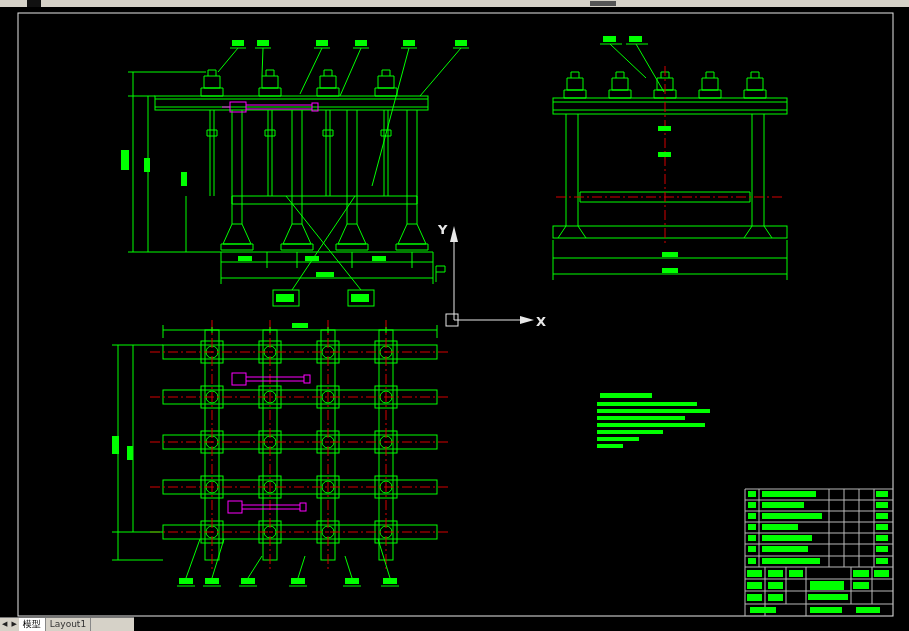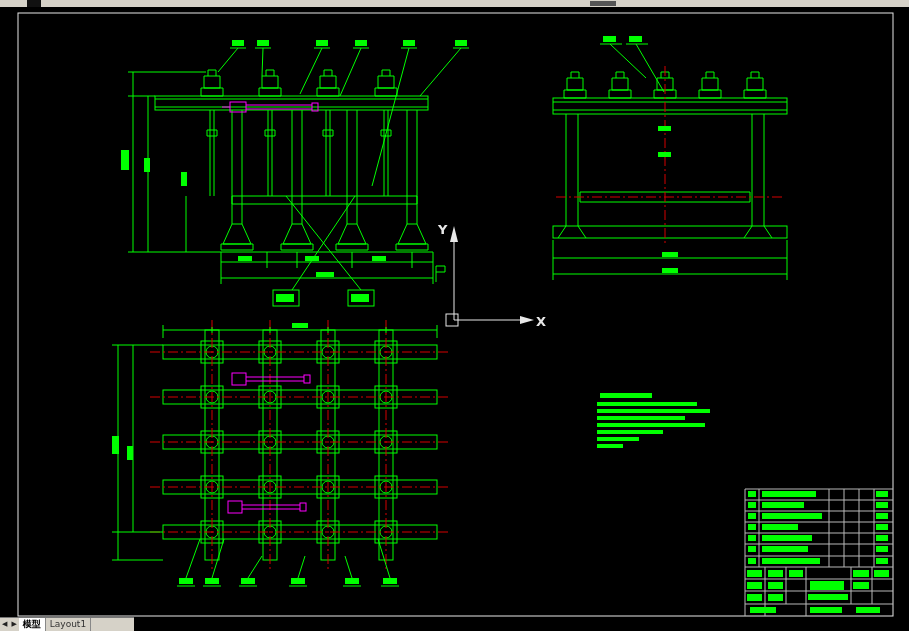--- a/index.html
+++ b/index.html
@@ -17,21 +17,21 @@
   .r{stroke:var(--red,#d40000);fill:none;stroke-width:1;stroke-dasharray:10 3 2 3;}
   .w{stroke:var(--white,#e8e8e8);fill:none;stroke-width:1;}
   .wf{fill:var(--white,#e8e8e8);stroke:none;}
   .t{stroke:var(--table,#b8b8b8);fill:none;stroke-width:1;}
   .wt{fill:var(--white,#e8e8e8);stroke:none;font:bold 13px "DejaVu Sans",sans-serif;}
   
   .tabbar{position:absolute;left:0;bottom:0;width:134px;height:13px;background:var(--chrome,#d6d2c8);
           border-top:1px solid #777;display:flex;align-items:center;font-size:9px;line-height:13px;}
   .tabnav{font-size:7px;padding:0 2px;color:#222;cursor:pointer;}
   .tab{padding:0 4px;border-right:1px solid #888;color:#333;white-space:nowrap;cursor:pointer;}
-  .tab.active{background:#fff;color:#000;font-weight:bold;}
+  .tab.active{background:#fff;color:#000;font-weight:normal;}
 </style>
 </head>
 <body>
 
 <div class="screen">
 
   <div class="top-strip">
     <div class="top-black-box"></div>
     <div class="top-text-blob"></div>
   </div>

